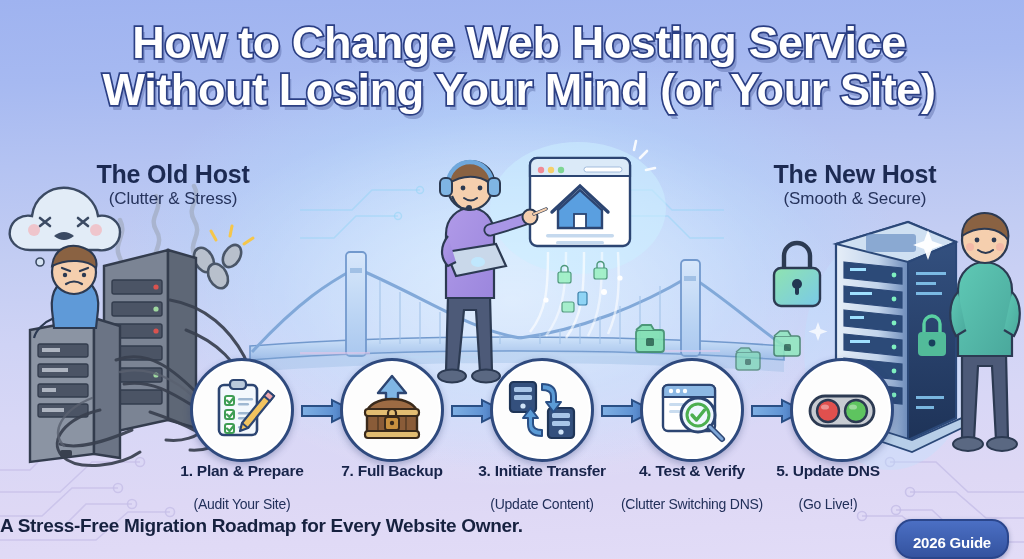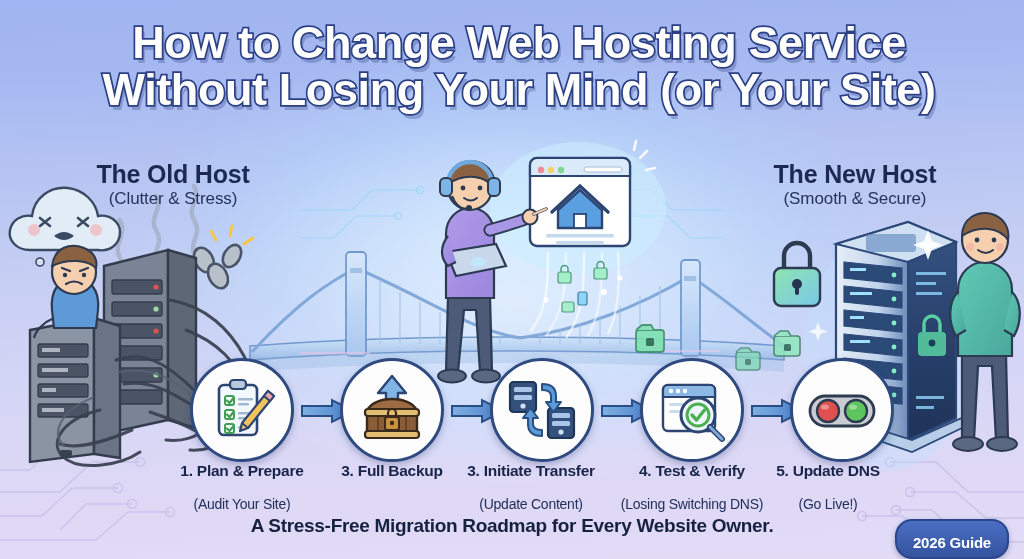--- a/index.html
+++ b/index.html
@@ -73,21 +73,21 @@
     font-size:15.5px; font-weight:bold; color:#18244a; white-space:nowrap;
     letter-spacing:-0.25px;
   }
   .step-label .t2 {
     font-size:14px; color:#22305a; white-space:nowrap; margin-top:16px;
     letter-spacing:-0.25px;
   }
 
   
   .footer-tag {
-    position:absolute; left:0; top:515px; width:1024px; text-align:center;
+    position:absolute; left:0; top:515px; width:1024px; 
     font-size:19px; font-weight:bold; color:#16213f; z-index:40;
     letter-spacing:-0.3px;
   }
   .badge {
     position:absolute; right:15px; top:519px; z-index:45;
     background:linear-gradient(180deg,#4b6fc4 0%,#34539f 100%);
     border:2px solid #2b4versal;
     border:2px solid #2b468c;
     border-radius:17px;
     padding:13px 16px 6px;
@@ -673,29 +673,29 @@
       </div>
     </div>
   </div>
 
   <div class="labels">
     <div class="step-label" style="left:147px">
       <div class="t1">1. Plan &amp; Prepare</div>
       <div class="t2">(Audit Your Site)</div>
     </div>
     <div class="step-label" style="left:297px">
-      <div class="t1">3. Full Backup</div>
-    </div>
-    <div class="step-label" style="left:436px">
+      <div class="t1">7. Full Backup</div>
+    </div>
+    <div class="step-label" style="left:447px">
       <div class="t1">3. Initiate Transfer</div>
       <div class="t2">(Update Content)</div>
     </div>
     <div class="step-label" style="left:597px">
       <div class="t1">4. Test &amp; Verify</div>
-      <div class="t2">(Losing Switching DNS)</div>
+      <div class="t2">(Clutter Switching DNS)</div>
     </div>
     <div class="step-label" style="left:733px">
       <div class="t1">5. Update DNS</div>
       <div class="t2">(Go Live!)</div>
     </div>
   </div>
 
   <div class="footer-tag">A Stress-Free Migration Roadmap for Every Website Owner.</div>
   <div class="badge">2026 Guide</div>
 

